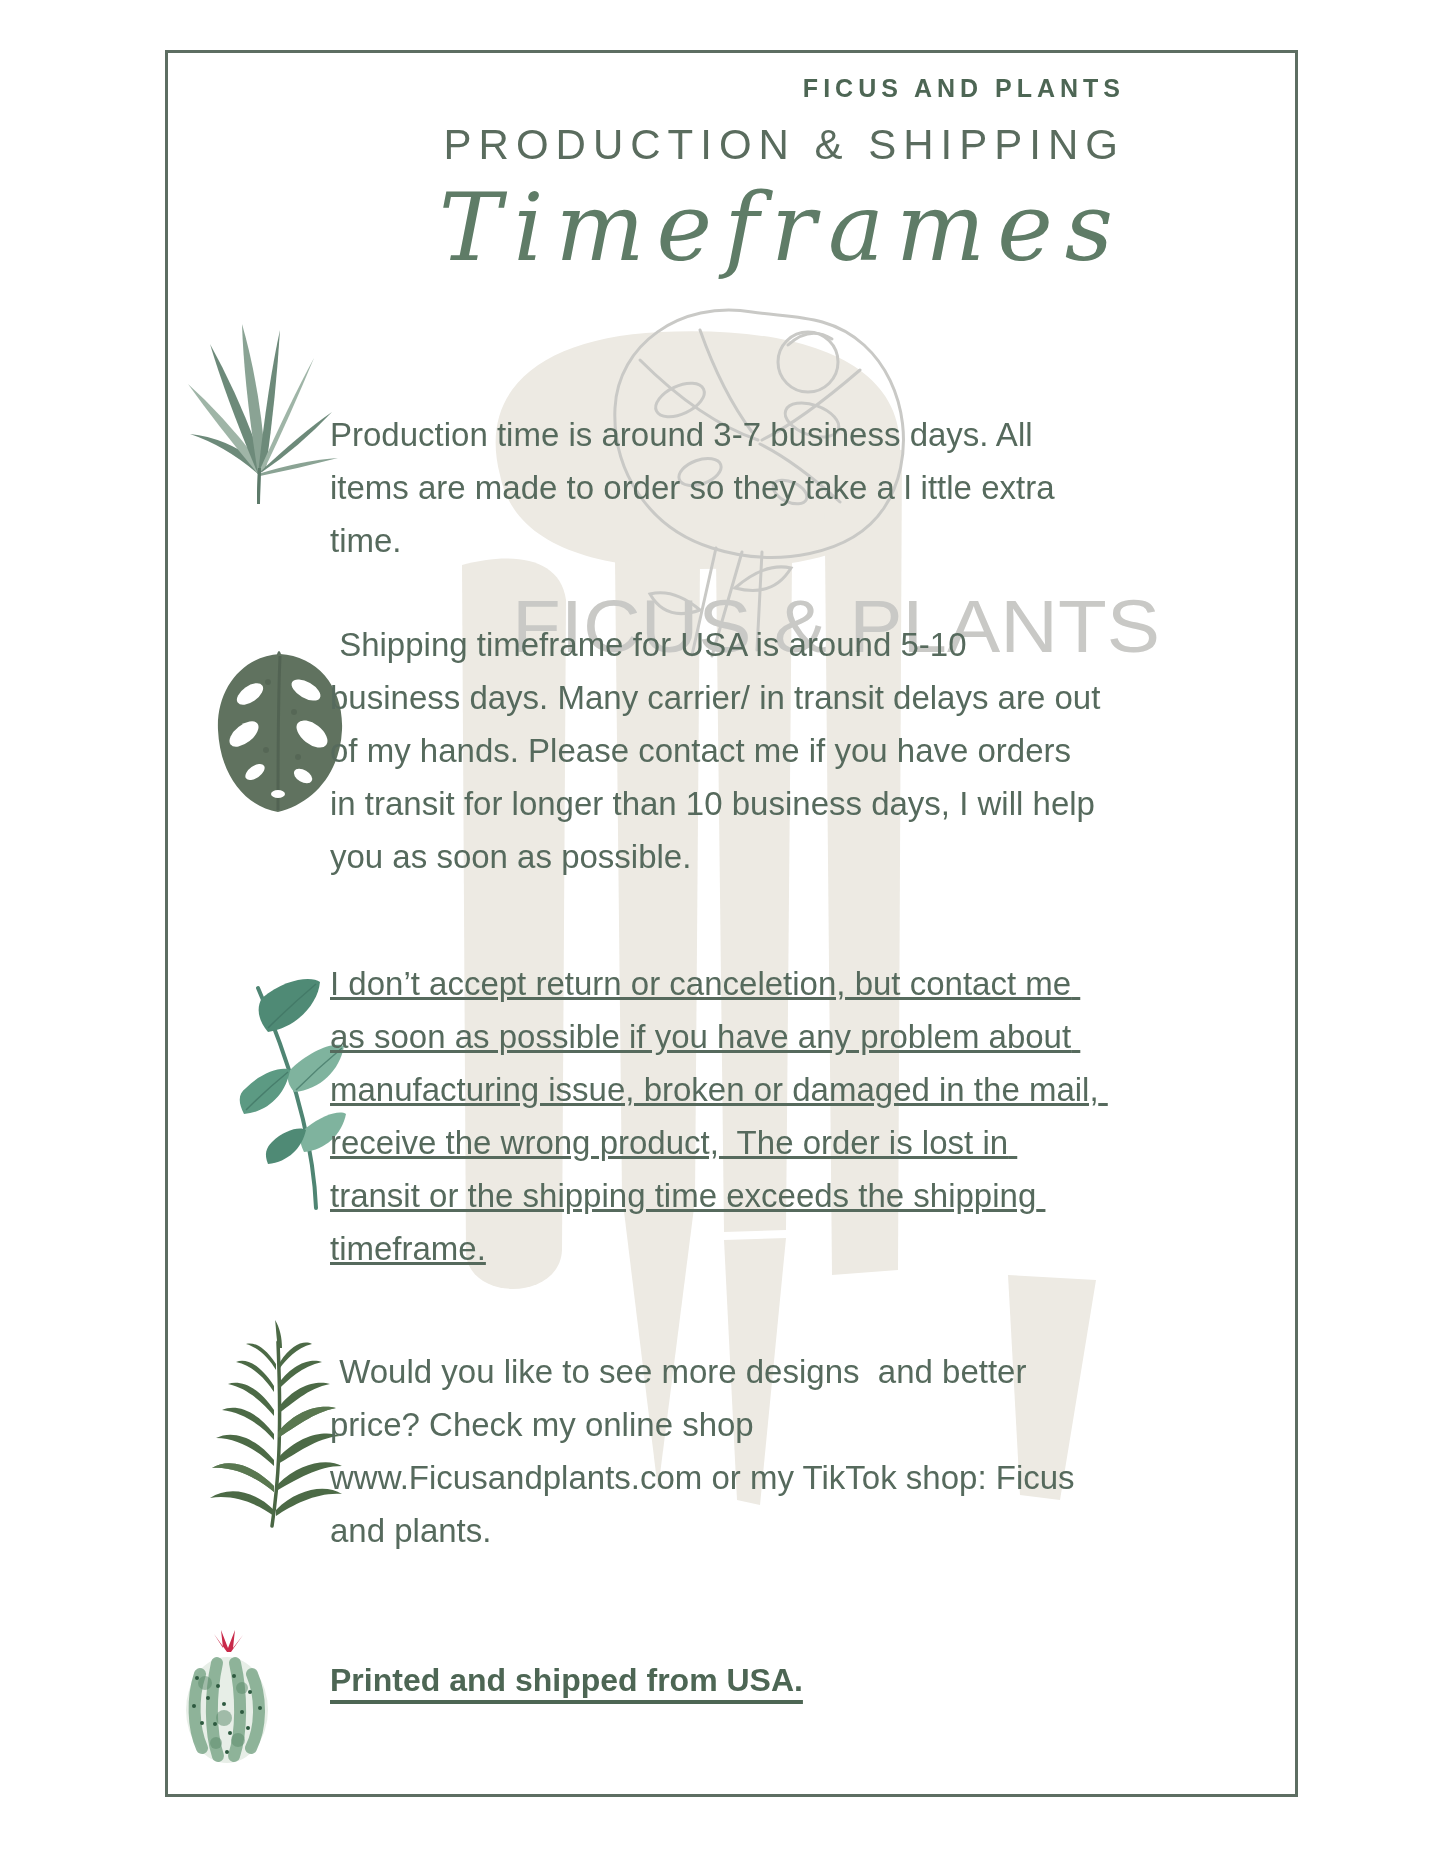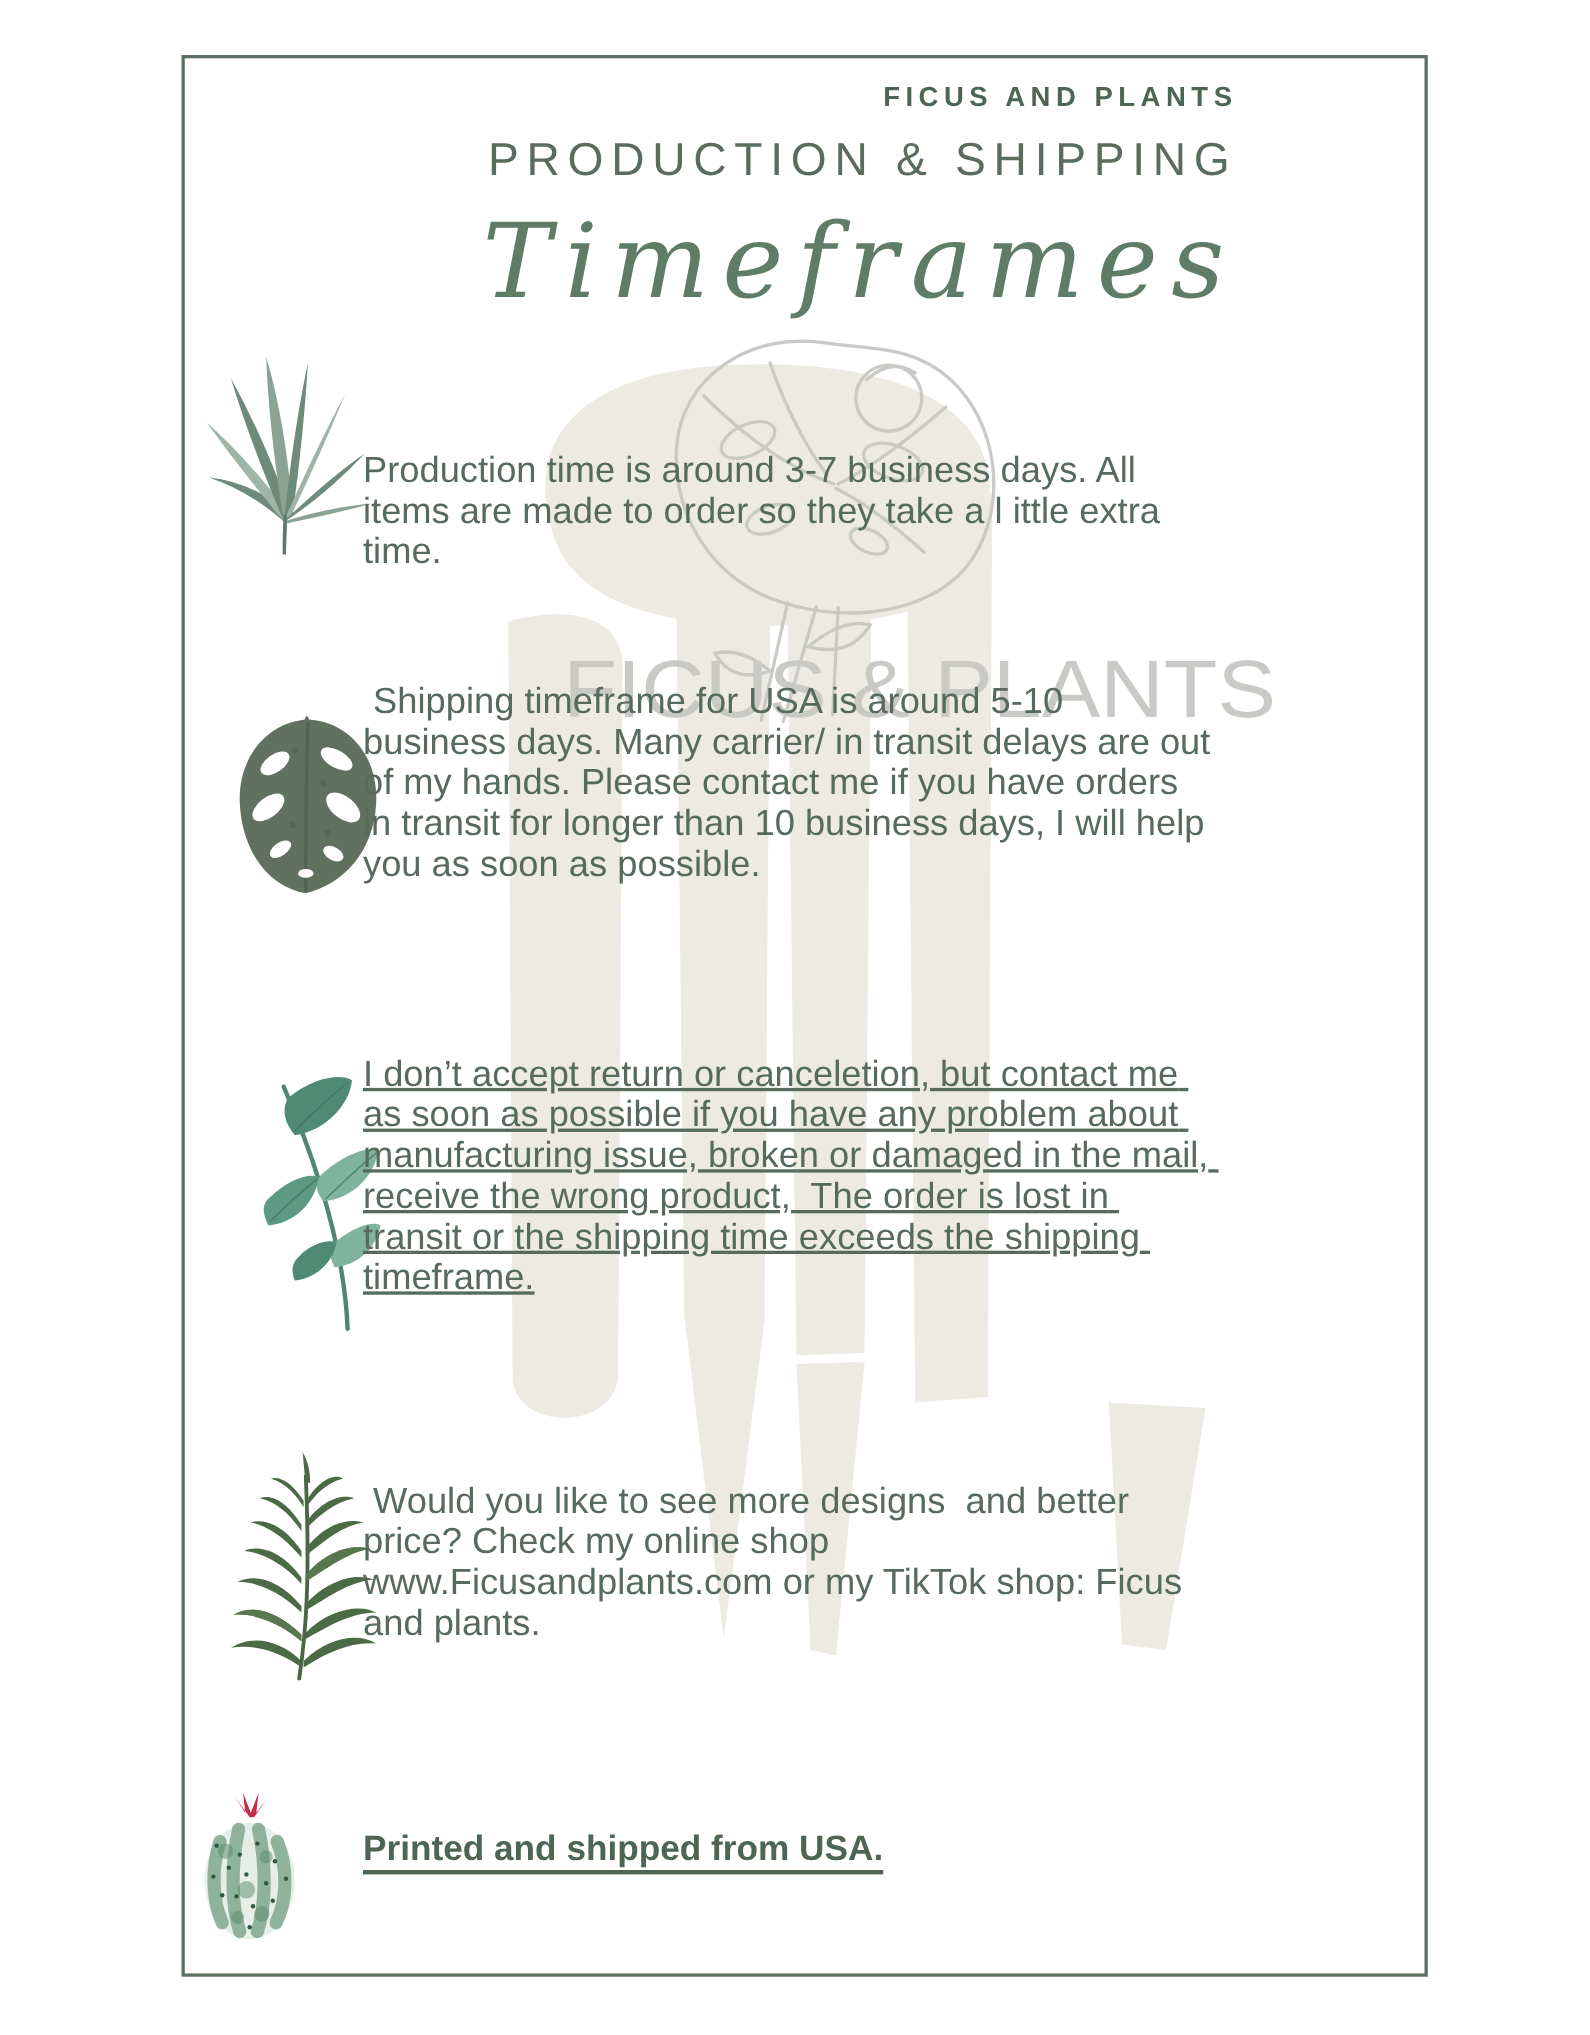--- a/index.html
+++ b/index.html
@@ -4,23 +4,23 @@
 <style>
   html,body{margin:0;padding:0;background:#ffffff;}
   .page{position:relative;width:1445px;height:1850px;background:#ffffff;overflow:hidden;
         font-family:"Liberation Sans",sans-serif;}
   .frame{position:absolute;left:165px;top:50px;width:1133px;height:1747px;
          border:3px solid #5d6e62;box-sizing:border-box;z-index:3;pointer-events:none;}
   .watermark{position:absolute;left:0;top:0;z-index:1;}
   .header{position:absolute;left:165px;top:74px;width:960px;text-align:right;z-index:2;}
   .brand{font-size:25px;font-weight:bold;letter-spacing:5px;color:#4d6654;}
   .title{margin-top:18px;font-size:42px;font-weight:400;letter-spacing:7px;color:#5a6c5e;padding-left:32px;}
-  .script{margin-top:15px;font-family:"DejaVu Serif",serif;font-style:italic;font-weight:400;
+  .script{margin-top:4px;font-family:"DejaVu Serif",serif;font-style:italic;font-weight:400;
           font-size:94px;letter-spacing:12px;color:#5f7c67;}
-  .para{position:absolute;left:330px;width:775px;margin:0;font-size:33px;line-height:37px;
+  .para{position:absolute;left:330px;width:775px;margin:0;font-size:33px;line-height:53px;
         color:#566a5d;white-space:pre-wrap;z-index:2;}
   .p1{top:408px;}
   .p2{top:618px;}
   .p3{top:957px;text-decoration:underline;}
   .p4{top:1345px;}
   .footer-note{position:absolute;left:330px;top:1662px;z-index:2;font-size:32px;font-weight:bold;
         color:#4d6654;text-decoration:underline;text-decoration-thickness:4px;text-underline-offset:9px;}
   .icon{position:absolute;z-index:2;}
   .icon-palm{left:168px;top:306px;}
   .icon-monstera{left:208px;top:642px;}

